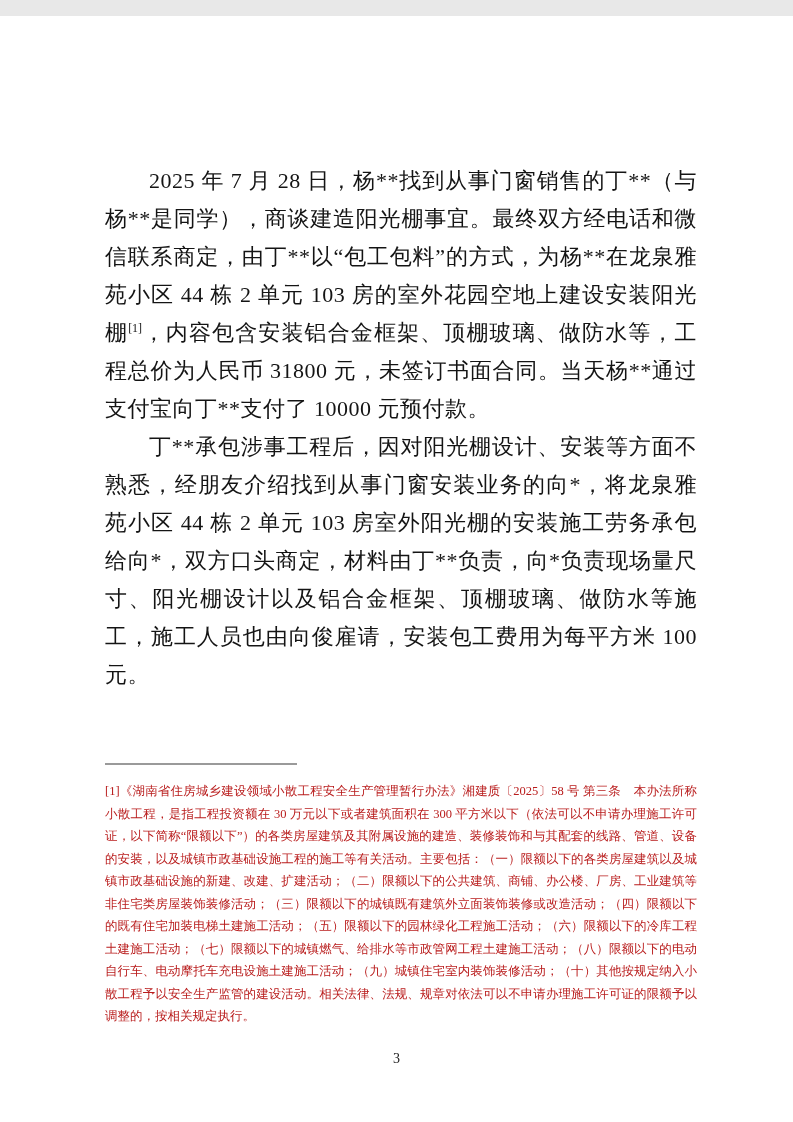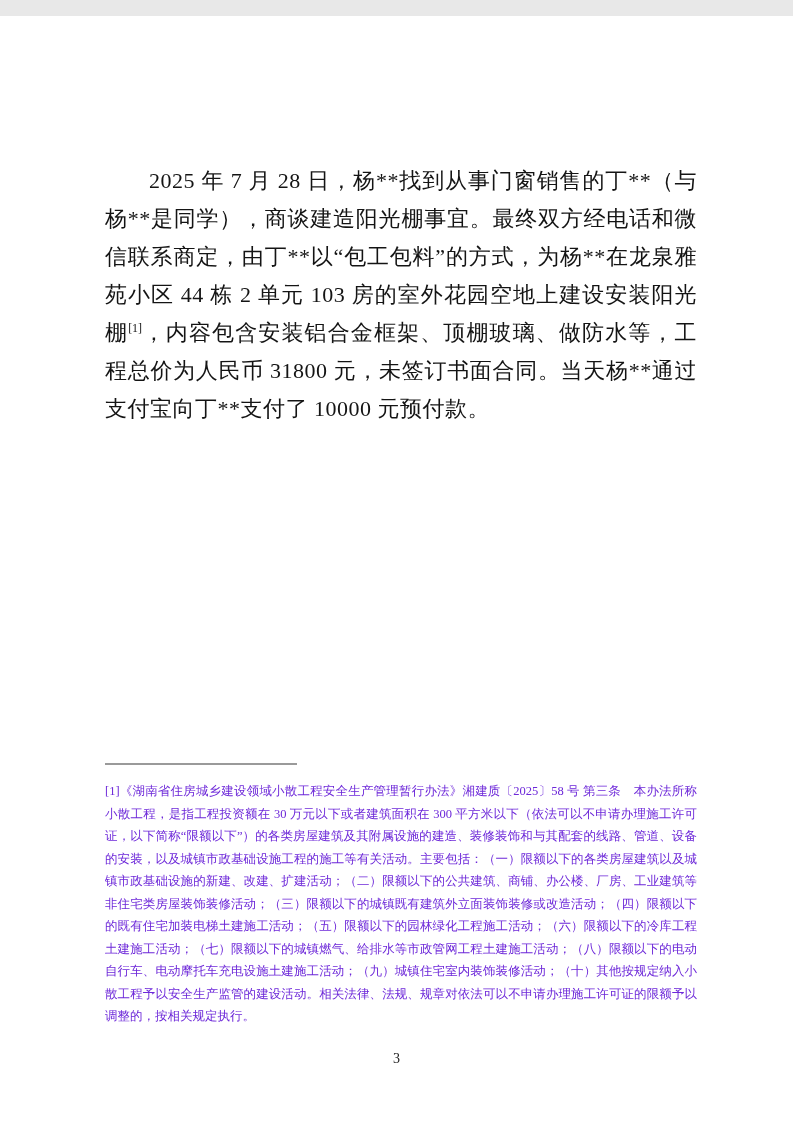--- a/index.html
+++ b/index.html
@@ -47,39 +47,40 @@
     width: 192px;
     height: 0;
     border-top: 2px solid #9a9a9a;
     margin: 0 0 15px 0;
   }
   .footnote-text {
     margin: 0;
     font-size: 12.5px;
     line-height: 22.5px;
     text-align: justify;
-    color: #6d28d9;
+    color: #b91c1c;
   }
   .page-number {
     position: absolute;
     left: 0;
     top: 1035px;
     width: 100%;
     text-align: center;
     font-size: 14px;
     color: #222222;
   }
 </style>
 </head>
 <body>
 
 <div class="page">
 
   <div class="body-text">
     <p><span>2025 年 7 月 28 日，杨**找到从事门窗销售的丁**（与杨**是同学），商谈建造阳光棚事宜。最终双方经电话和微信联系商定，由丁**以“包工包料”的方式，为杨**在龙泉雅苑小区 44 栋 2 单元 103 房的室外花园空地上建设安装阳光棚</span><sup class="footnote-ref">[1]</sup><span>，内容包含安装铝合金框架、顶棚玻璃、做防水等，工程总价为人民币 31800 元，未签订书面合同。当天杨**通过支付宝向丁**支付了 10000 元预付款。</span></p>
+    <p>丁**承包涉事工程后，因对阳光棚设计、安装等方面不熟悉，经朋友介绍找到从事门窗安装业务的向*，将龙泉雅苑小区 44 栋 2 单元 103 房室外阳光棚的安装施工劳务承包给向*，双方口头商定，材料由丁**负责，向*负责现场量尺寸、阳光棚设计以及铝合金框架、顶棚玻璃、做防水等施工，施工人员也由向俊雇请，安装包工费用为每平方米 100 元。</p>
   </div>
 
   <div class="footnote-area">
     <div class="footnote-rule"></div>
     <p class="footnote-text">[1]《湖南省住房城乡建设领域小散工程安全生产管理暂行办法》湘建质〔2025〕58 号 第三条　本办法所称小散工程，是指工程投资额在 30 万元以下或者建筑面积在 300 平方米以下（依法可以不申请办理施工许可证，以下简称“限额以下”）的各类房屋建筑及其附属设施的建造、装修装饰和与其配套的线路、管道、设备的安装，以及城镇市政基础设施工程的施工等有关活动。主要包括：（一）限额以下的各类房屋建筑以及城镇市政基础设施的新建、改建、扩建活动；（二）限额以下的公共建筑、商铺、办公楼、厂房、工业建筑等非住宅类房屋装饰装修活动；（三）限额以下的城镇既有建筑外立面装饰装修或改造活动；（四）限额以下的既有住宅加装电梯土建施工活动；（五）限额以下的园林绿化工程施工活动；（六）限额以下的冷库工程土建施工活动；（七）限额以下的城镇燃气、给排水等市政管网工程土建施工活动；（八）限额以下的电动自行车、电动摩托车充电设施土建施工活动；（九）城镇住宅室内装饰装修活动；（十）其他按规定纳入小散工程予以安全生产监管的建设活动。相关法律、法规、规章对依法可以不申请办理施工许可证的限额予以调整的，按相关规定执行。</p>
   </div>
 
   <div class="page-number">3</div>
 
 </div>

